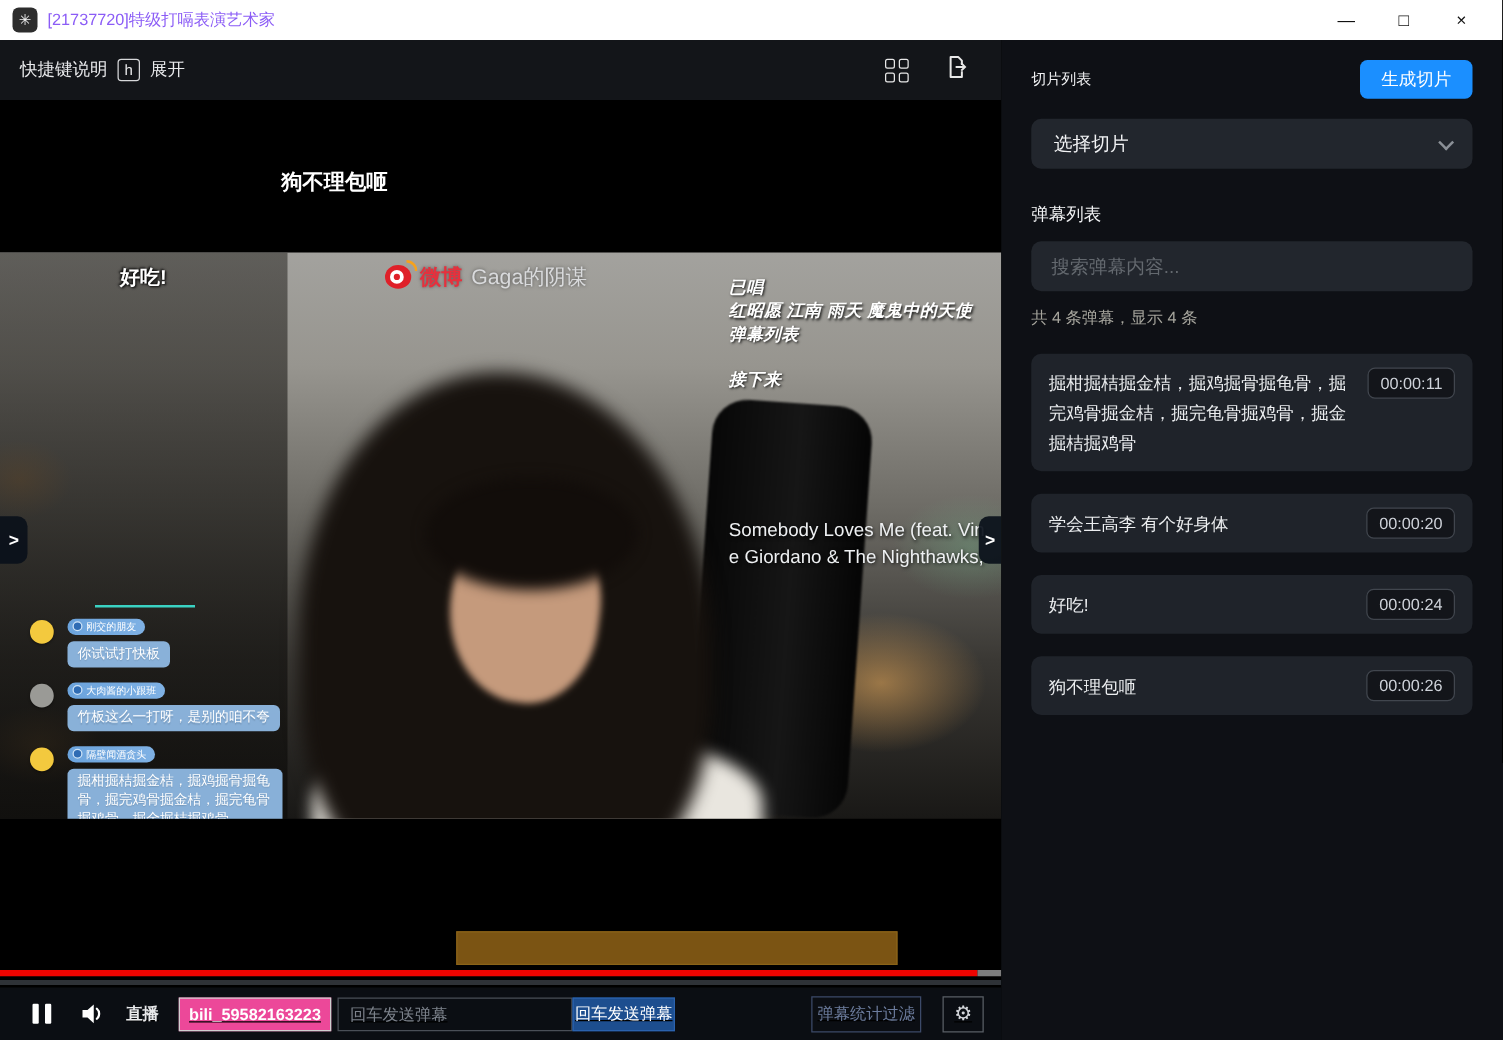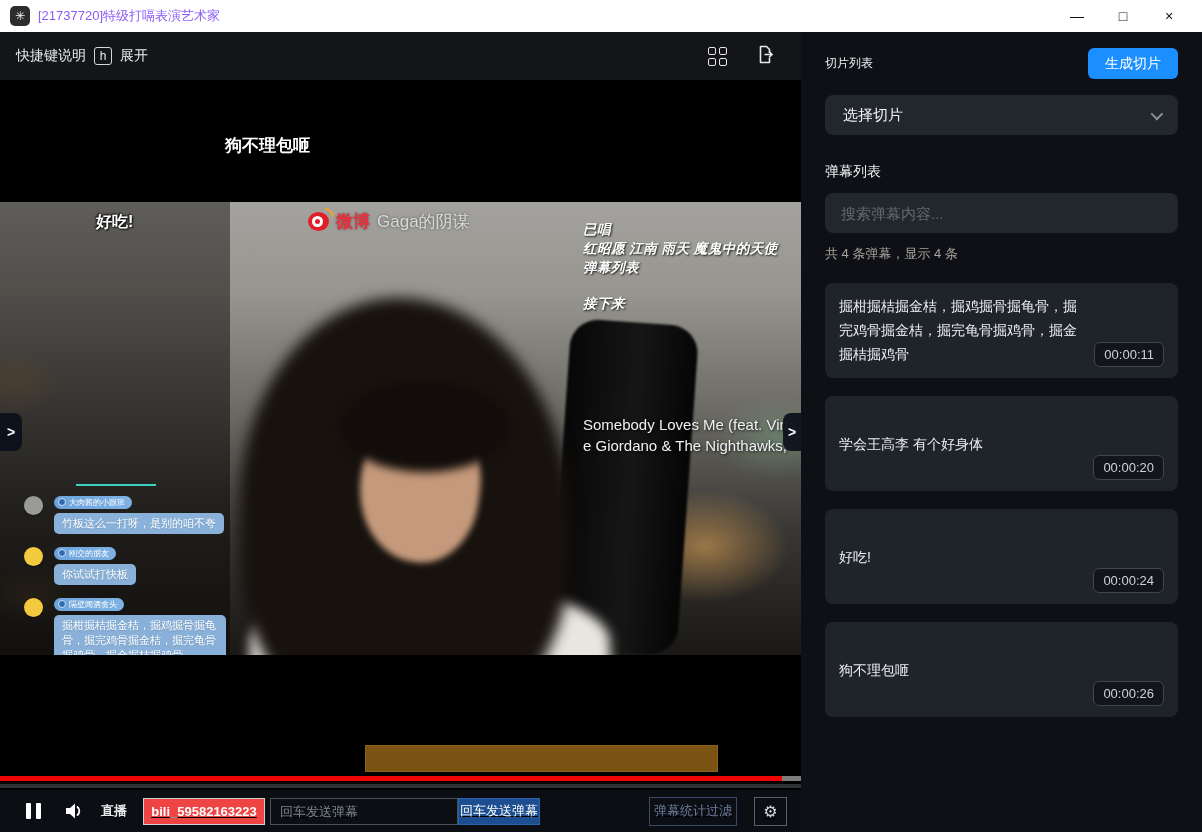--- a/index.html
+++ b/index.html
@@ -76,21 +76,21 @@
   .progress-fill { position:absolute; left:0; top:0; height:5px; width:782px; background:#ee0400; }
   .progress-buffer { position:absolute; left:782px; top:0; height:5px; width:19px; background:#7c7c7c; }
   .track2 { position:absolute; left:0; top:752px; width:801px; height:4px; background:#2e3237; }
 
   
   .pcontrols { position:absolute; left:0; top:758px; width:801px; height:42px; background:#0b0e13; display:flex; align-items:center; padding:0 14px;text-decoration:underline; }
   .pause-btn { display:flex; gap:5px; margin:0 22px 0 12px; }
   .pause-btn i { width:5px; height:16px; background:#fff; border-radius:1px; }
   .vol-btn { margin-right:16px; display:flex; align-items:center; }
   .live-label { color:#e8e9eb; font-size:13px; font-weight:700; margin-right:16px; }
-  .name-box { width:122px; height:27px; border:1px solid #cfcfcf; color:#fff; font-size:13px; font-weight:700; display:flex; align-items:center; justify-content:center; margin-right:5px; background:#ef4444; }
+  .name-box { width:122px; height:27px; border:1px solid #cfcfcf; color:#fff; font-size:13px; font-weight:700; display:flex; align-items:center; justify-content:center; margin-right:5px; background:#ec4899; }
   .dm-input { width:188px; height:27px; background:#0b0e13; border:1px solid #4a4f57; color:#e6e6e6; font-size:13px; padding:0 9px; outline:none; }
   .dm-input::placeholder { color:#7d838c; }
   .dm-toggle { width:82px; height:27px; background:#1d4e8f; border:1px solid #2b62ad; color:#fff; font-size:13px; display:flex; align-items:center; justify-content:center; }
   .stats-btn { margin-left:auto; width:88px; height:29px; border:1px solid #3c4a69; color:#6d7d9e; font-size:13px; display:flex; align-items:center; justify-content:center; background:transparent; }
   .gear-btn { margin-left:17px; width:33px; height:29px; border:1px solid #5a5f66; color:#d4d7db; font-size:16px; display:flex; align-items:center; justify-content:center; background:transparent; }
 
   
   .sidebar { position:absolute; left:801px; top:32px; width:401px; height:800px; background:#0e1015; padding:16px 24px; }
   .sb-header { display:flex; align-items:center; justify-content:space-between; margin-bottom:16px; }
   .sb-title { color:#f0f1f3; font-size:12px; }
@@ -100,21 +100,21 @@
   .chev-down { width:9px; height:9px; border-right:2px solid #8b9097; border-bottom:2px solid #8b9097; transform:rotate(45deg) translateY(-2px); }
   .dm-title { color:#f0f1f3; font-size:14px; margin-bottom:12px; }
   .search-box { height:40px; background:#22262d; border-radius:8px; display:flex; padding:0 16px; margin-bottom:12px; }
   .search-input { background:transparent; border:none; outline:none; width:100%; color:#dfe2e6; font-size:15px; }
   .search-input::placeholder { color:#64696f; }
   .count-text { color:#a6a59d; font-size:13px; margin-bottom:20px; }
   .dm-card { background:#1f232a; border-radius:8px; padding:11px 14px; display:flex; gap:10px; margin-bottom:18px; }
   .dm-card.multi { align-items:flex-start; min-height:86px; }
   .dm-card.single { align-items:center; min-height:44px; }
   .dm-text { flex:1; color:#eceef0; font-size:14px; line-height:24px; }
-  .time-chip { flex:none; background:#13151a; border:1px solid #41464e; border-radius:6px; color:#ced2d9; font-size:13px; padding:4px 9px;margin-top:48px; }
+  .time-chip { flex:none; background:#13151a; border:1px solid #41464e; border-radius:6px; color:#ced2d9; font-size:13px; padding:4px 9px; }
 </style>
 </head>
 <body>
 
 <div class="app">
 
   <div class="titlebar">
     <span class="app-icon"></span>
     <span class="win-title">[21737720]特级打嗝表演艺术家</span>
     <div class="win-controls">
@@ -179,35 +179,35 @@
         <div>Somebody Loves Me (feat. Vin</div>
         <div>e Giordano &amp; The Nighthawks,</div>
       </div>
 
       <div class="edge-tab right">&gt;</div>
 
       <div class="vchat">
         <div class="vchat-line"></div>
 
         <div class="cgroup">
+          <span class="cavatar"></span>
+          <span class="cuser">
+              <i></i>
+              <span>刚交的朋友</span>
+            </span><br>
+          <span class="cbubble">你试试打快板</span>
+        </div>
+
+        <div class="cgroup">
           <span class="cavatar gray"></span>
           <span class="cuser">
               <i></i>
               <span>大肉酱的小跟班</span>
             </span><br>
           <span class="cbubble">竹板这么一打呀，是别的咱不夸</span>
-        </div>
-
-        <div class="cgroup">
-          <span class="cavatar"></span>
-          <span class="cuser">
-              <i></i>
-              <span>刚交的朋友</span>
-            </span><br>
-          <span class="cbubble">你试试打快板</span>
         </div>
 
         <div class="cgroup">
           <span class="cavatar"></span>
           <span class="cuser">
               <i></i>
               <span>隔壁闻酒贪头</span>
             </span><br>
           <span class="cbubble">掘柑掘桔掘金桔，掘鸡掘骨掘龟骨，掘完鸡骨掘金桔，掘完龟骨掘鸡骨，掘金掘桔掘鸡骨</span>
         </div>

